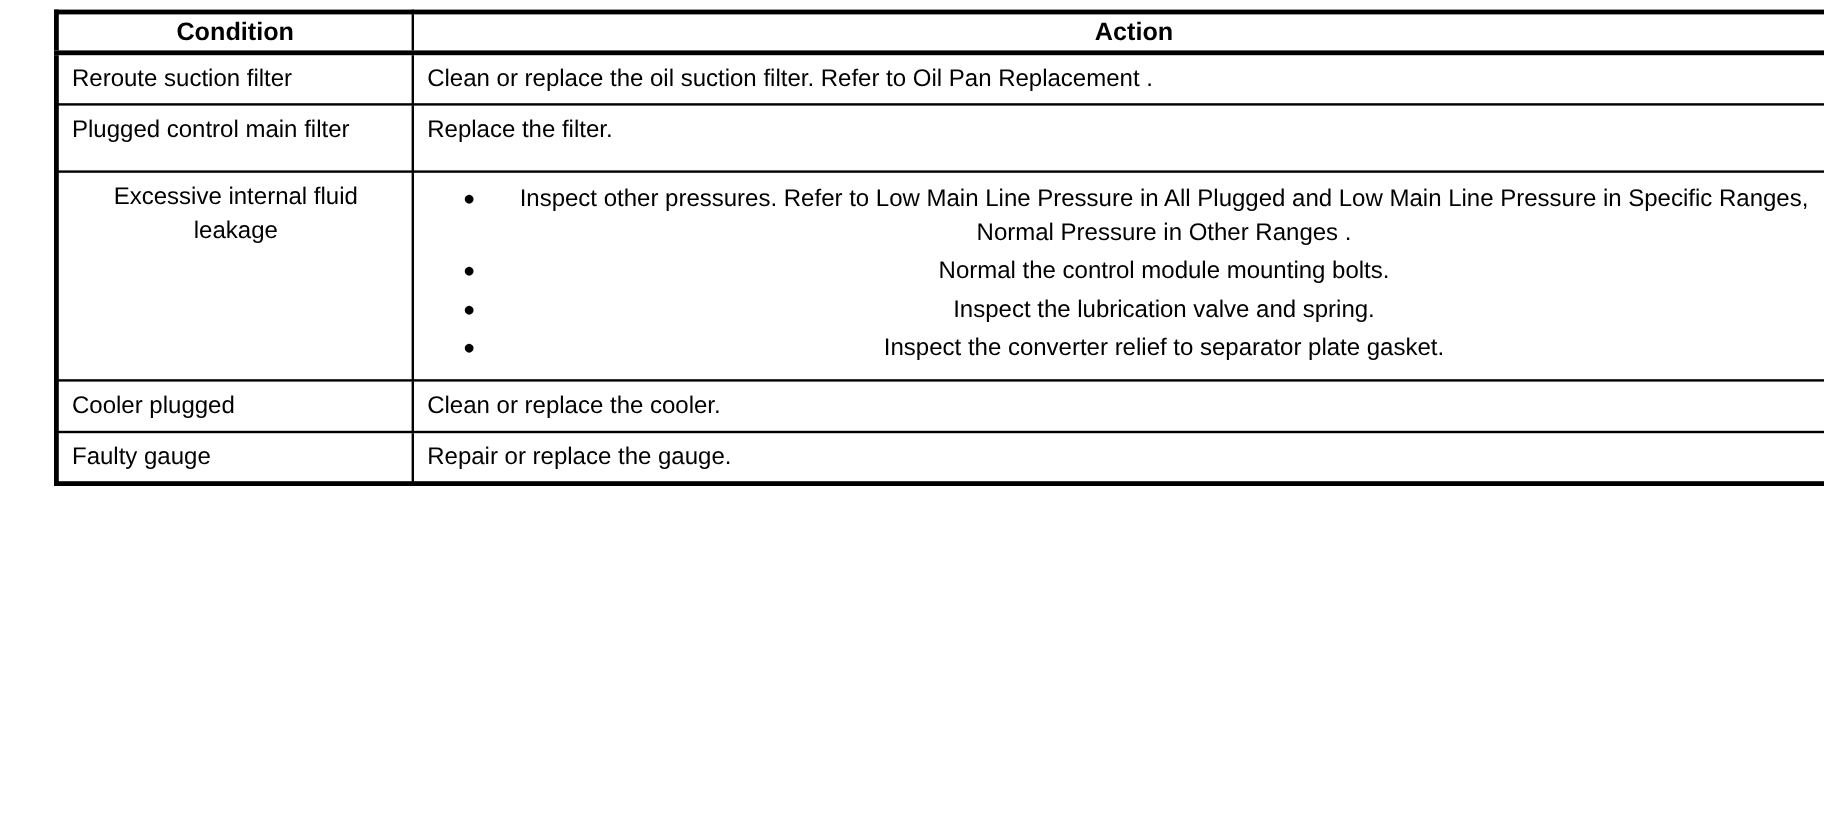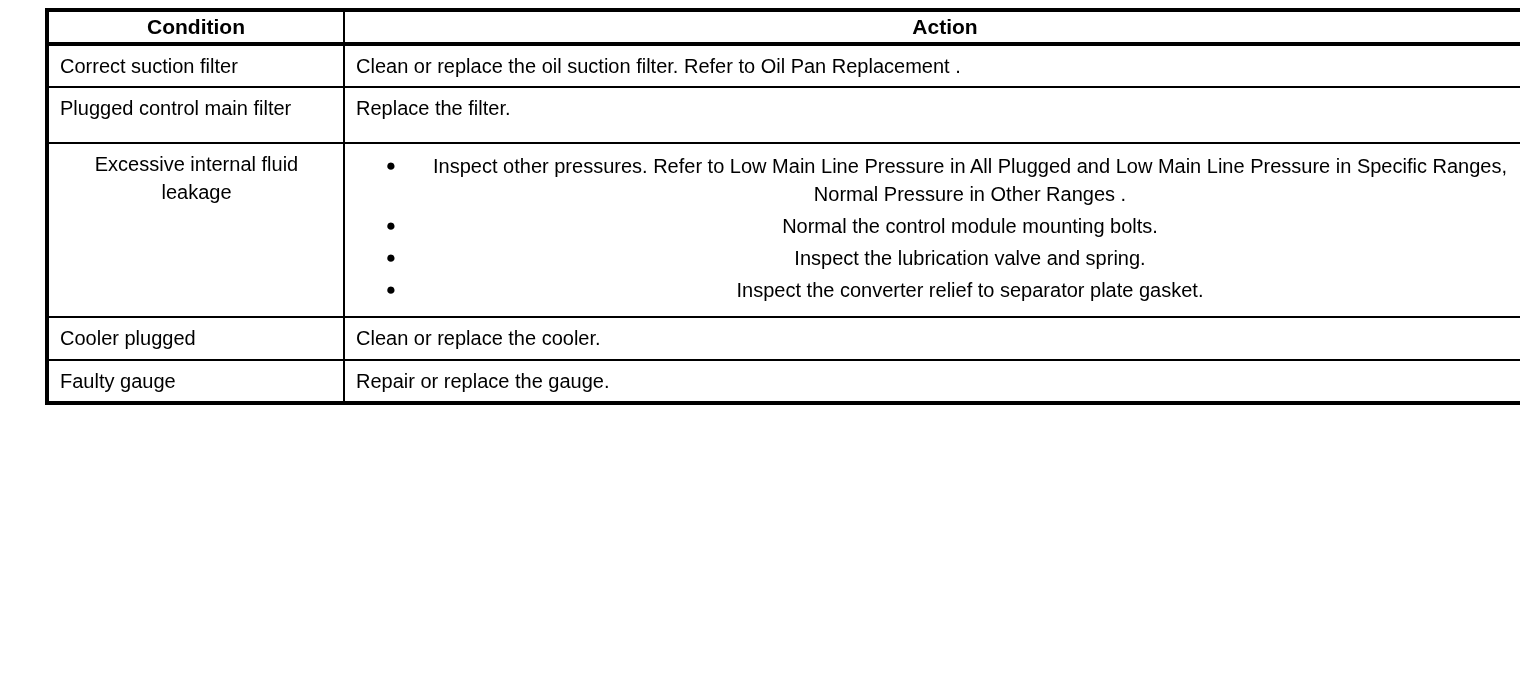--- a/index.html
+++ b/index.html
@@ -81,21 +81,21 @@
       <col class="c-action">
     </colgroup>
     <thead>
       <tr>
         <th>Condition</th>
         <th>Action</th>
       </tr>
     </thead>
     <tbody>
       <tr class="r-s">
-        <td>Correct suction filter</td>
+        <td>Reroute suction filter</td>
         <td>Clean or replace the oil suction filter. Refer to Oil Pan Replacement .</td>
       </tr>
       <tr class="r-m">
         <td>Plugged control main filter</td>
         <td>Replace the filter.</td>
       </tr>
       <tr class="r-l">
         <td>Excessive internal fluid leakage</td>
         <td>
           <ul class="bullets">

